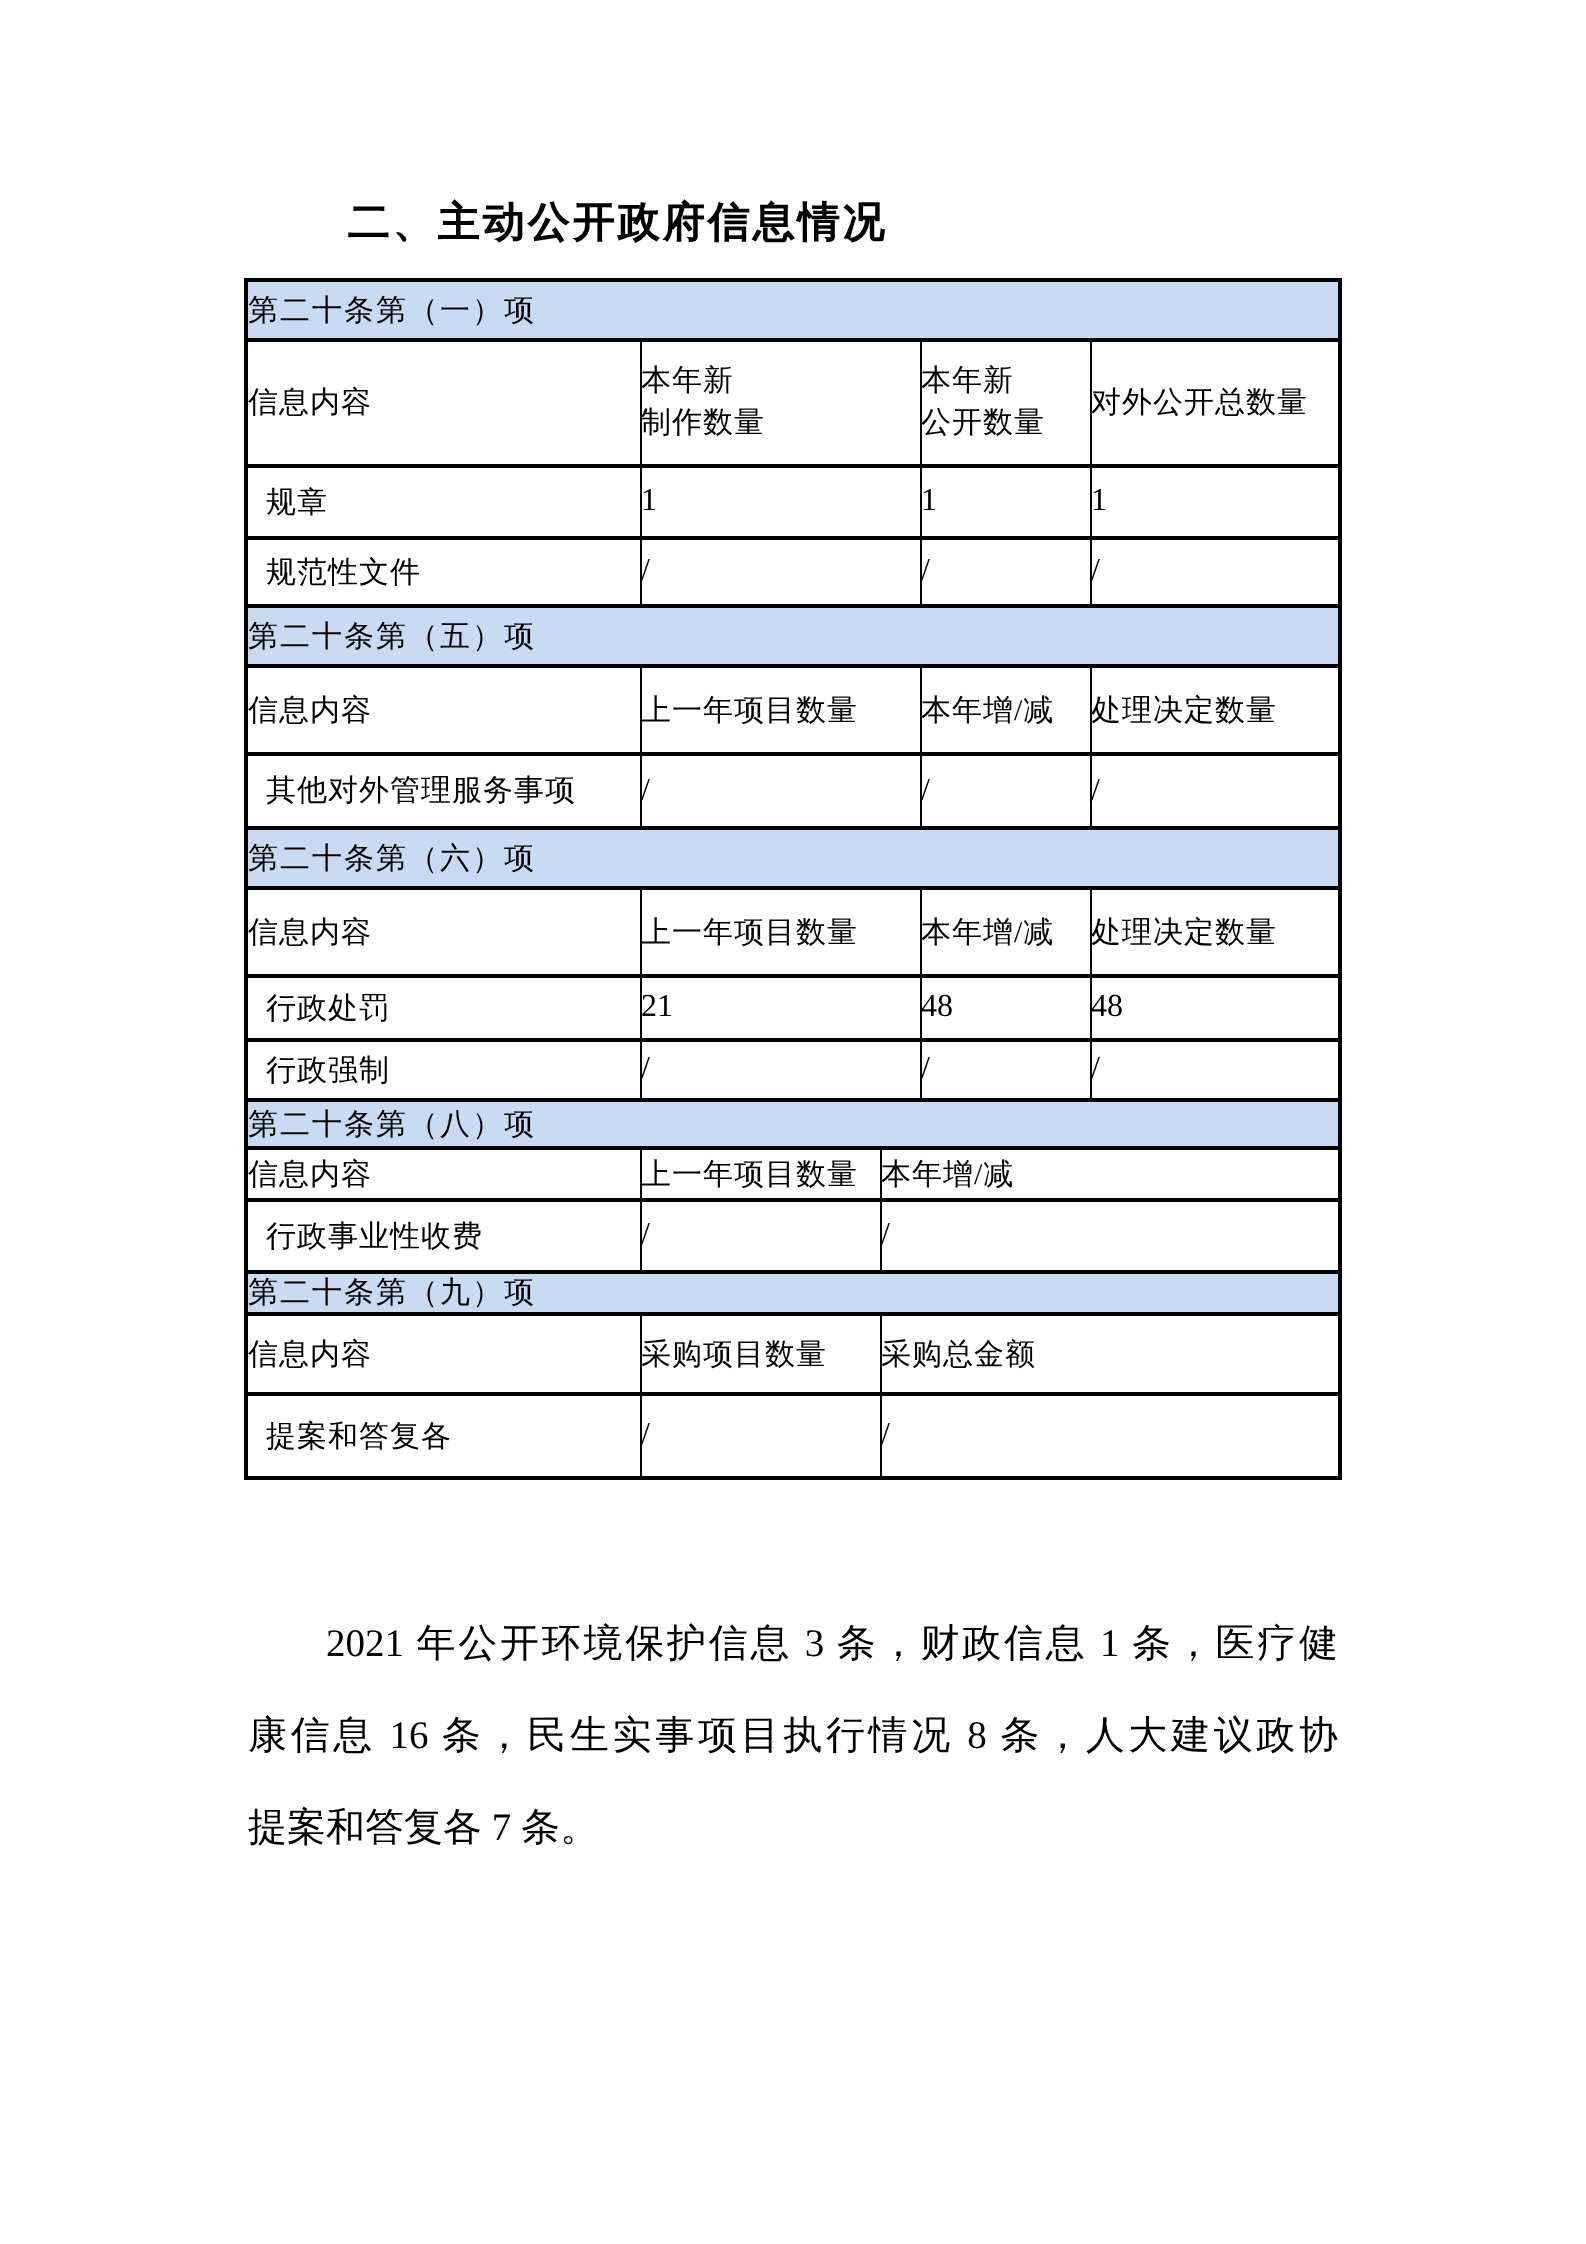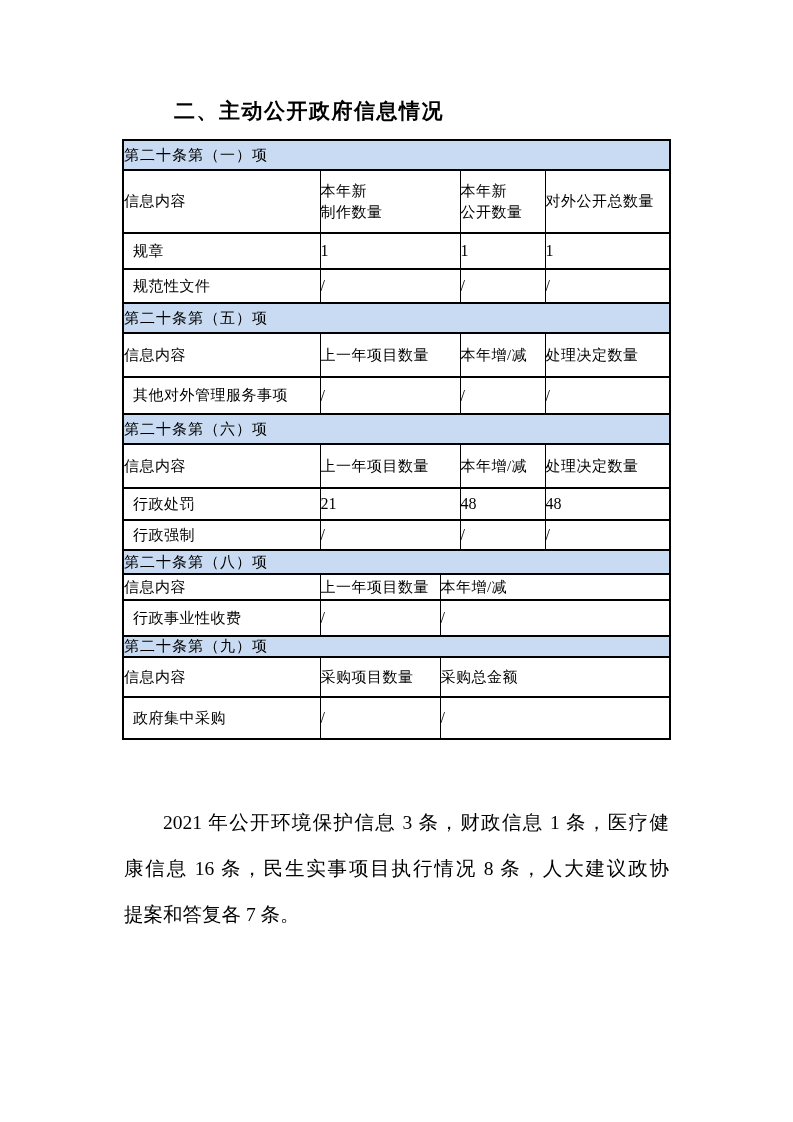--- a/index.html
+++ b/index.html
@@ -142,21 +142,21 @@
 
       <tr class="rh29">
         <td colspan="5" class="band-cell">第二十条第（九）项</td>
       </tr>
       <tr class="rh40">
         <td class="hdr">信息内容</td>
         <td class="hdr">采购项目数量</td>
         <td colspan="3" class="hdr">采购总金额</td>
       </tr>
       <tr class="rh42">
-        <td class="lbl">政府集中采购</td>
+        <td class="lbl">提案和答复各</td>
         <td class="val">/</td>
         <td colspan="3" class="val">/</td>
       </tr>
 
     </tbody>
   </table>
 
   <div class="para">
     <div class="para-line first">2021 年公开环境保护信息 3 条，财政信息 1 条，医疗健</div>
     <div class="para-line">康信息 16 条，民生实事项目执行情况 8 条，人大建议政协</div>

